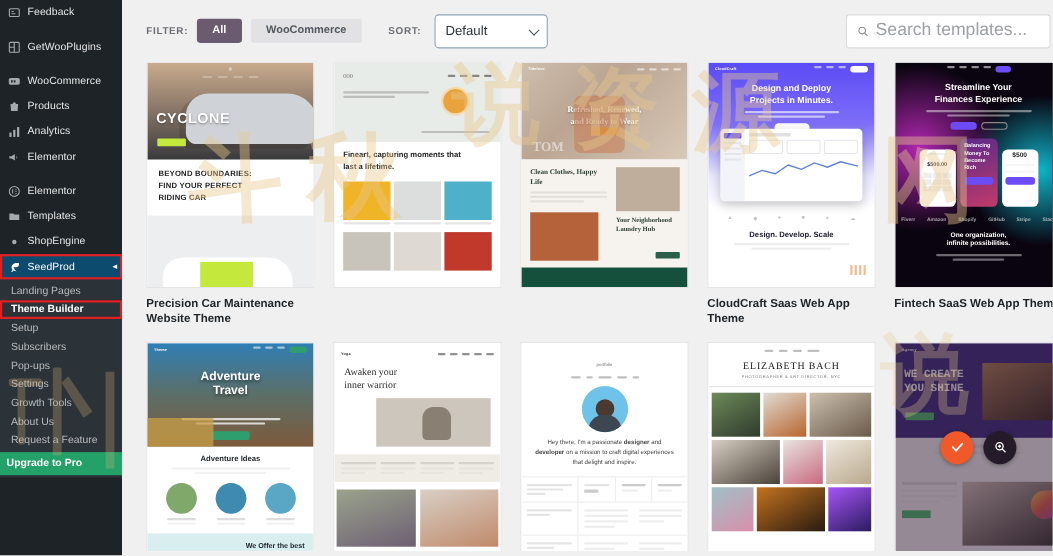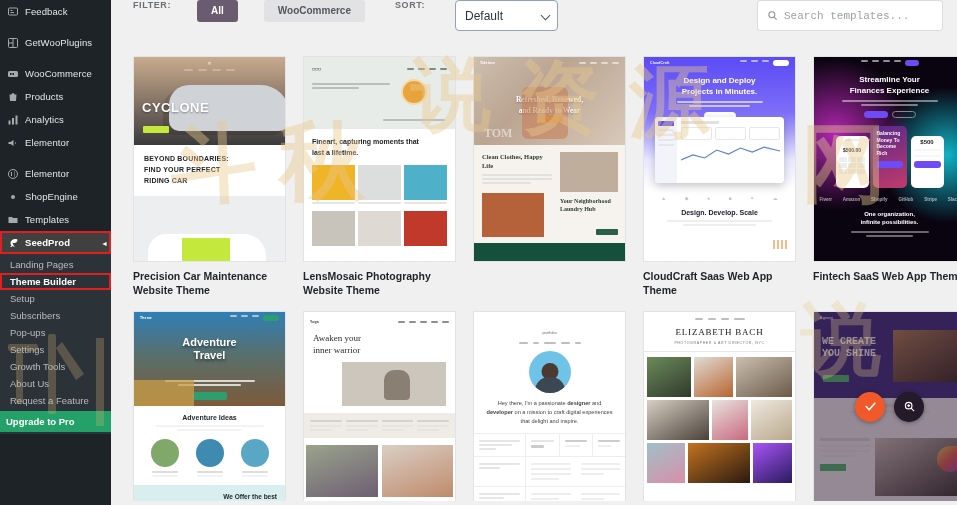--- a/index.html
+++ b/index.html
@@ -23,21 +23,21 @@
     white-space: nowrap; font-size: 9.5px; letter-spacing: .1px;
   }
   .menu-item .ico {
     width: 13px; height: 13px; flex: 0 0 13px;
     display: flex; align-items: center; justify-content: center;
     color: #a7aaad;
   }
   .menu-item .ico svg { width: 12px; height: 12px; display: block; }
   .menu-gap { height: 8px; }
   .menu-item.seedprod {
-    background: #404040; color: #fff; font-weight: bold;
+    background: #0c4a6e; color: #fff; font-weight: normal;
     outline: 2px solid #e02020; outline-offset: -2px;
     position: relative;
   }
   .menu-item.seedprod .ico { color: #fff; }
   .seedprod-arrow {
     position: absolute; right: 3px; top: 50%; transform: translateY(-50%);
     font-size: 7px; color: #fff;
   }
   .submenu { background: #2c3338; padding: 2px 0 2px 0; }
   .sub-item {
@@ -58,22 +58,22 @@
     position: absolute; left: 0; top: 330px; width: 111px; height: 150px;
     pointer-events: none; opacity: .5;
   }
 
   
   .main {
     flex: 1; height: 505px; background: #f0f0f1;
     position: relative; overflow: hidden;
   }
   .toolbar {
-    display: flex; align-items: flex-start; height: 56px;
-    padding: 0 14px 0 22px; gap: 26px;
+    display: flex; align-items: center; height: 56px;
+    padding: 0 2px 0 22px; gap: 8px;
   }
   .tb-label {
     font-size: 9px; font-weight: bold; color: #6d6f74;
     letter-spacing: .6px;
   }
   .chip {
     font-size: 10px; font-weight: bold; padding: 6px 14px;
     border-radius: 3px; background: #e2e2e4; color: #50575e;
     cursor: pointer; line-height: 1;
   }
@@ -91,23 +91,23 @@
     border-right: 1.6px solid #4a5561; border-bottom: 1.6px solid #4a5561;
     transform: rotate(45deg);
   }
   .search-wrap {
     margin-left: auto; width: 186px; height: 31px;
     background: #fff; border: 1px solid #dcdcde; border-radius: 3px;
     display: flex; align-items: center; gap: 6px; padding: 0 9px;
   }
   .search-wrap svg { width: 11px; height: 11px; flex: 0 0 11px; color: #8c8f94; }
   .search-input {
-    border: 0; outline: 0; font-size: 11px; color: #646970;
+    border: 0; outline: 0; font-size: 16px; color: #646970;
     width: 100%; background: transparent;
-    font-family: Liberation Mono, monospace;
+    font-family: Liberation Sans, sans-serif;
   }
   .search-input::placeholder { color: #9da1a6; }
 
   
   .grid {
     display: grid; grid-template-columns: repeat(5, 153px);
     column-gap: 17px; row-gap: 14px;
     padding: 0 14px 0 22px;
   }
   .card { width: 153px; }
@@ -238,34 +238,34 @@
             <circle cx="12" cy="12" r="9"></circle>
             <path d="M9 8v8M14 8h2M14 12h2M14 16h2"></path>
           </svg>
       </span>
       <span>Elementor</span>
     </div>
 
     <div class="menu-item">
       <span class="ico">
         <svg viewBox="0 0 24 24" fill="currentColor">
+            <path d="M3 6h7l2 2h9v10H3z"></path>
+          </svg>
+      </span>
+      <span>Templates</span>
+    </div>
+
+    <div class="menu-item">
+      <span class="ico">
+        <svg viewBox="0 0 24 24" fill="currentColor">
             <circle cx="12" cy="12" r="4"></circle>
             <path d="M12 2v3M12 19v3M2 12h3M19 12h3M5 5l2 2M17 17l2 2M19 5l-2 2M7 17l-2 2"></path>
           </svg>
       </span>
       <span>ShopEngine</span>
-    </div>
-
-    <div class="menu-item">
-      <span class="ico">
-        <svg viewBox="0 0 24 24" fill="currentColor">
-            <path d="M3 6h7l2 2h9v10H3z"></path>
-          </svg>
-      </span>
-      <span>Templates</span>
     </div>
 
     <div class="menu-item seedprod">
       <span class="ico">
         <svg viewBox="0 0 24 24" fill="#fff">
             <path d="M17 4c-6 0-10 3.5-10 8 0 2 .8 3.7 2 5L6 20h3l1.6-2.2C12 18.6 14 19 16 19c-3-2-5-5-5-8 3 2 7 1 9-2 1-1.5 1-3.5 0-5-1 .6-2 0-3 0z"></path>
           </svg>
       </span>
       <span>SeedProd</span>
       <span class="seedprod-arrow">◄</span>
@@ -294,21 +294,21 @@
       </g>
     </svg>
   </nav>
 
   <section class="main">
 
     <div class="toolbar">
       <span class="tb-label">FILTER:</span>
       <span class="chip active">All</span>
       <span class="chip">WooCommerce</span>
-      <span class="tb-label" style="margin-left:4px">SORT:</span>
+      <span class="tb-label" style="margin-left:16px">SORT:</span>
       <div class="sort-select">
         <span>Default</span>
         <span class="caret"></span>
       </div>
       <div class="search-wrap">
         <svg viewBox="0 0 24 24" fill="none" stroke="currentColor" stroke-width="2.2">
           <circle cx="10.5" cy="10.5" r="6.5"></circle>
             <path d="M15.5 15.5L21 21"></path>
         </svg>
         <input class="search-input" type="text" placeholder="Search templates..." style="">
@@ -388,21 +388,20 @@
                   </div>
               </div>
               <div style="display:grid;grid-template-columns:repeat(3,1fr);gap:3px;margin-top:3px">
                 <div style="height:35px;background:#c9c4bb"></div>
                 <div style="height:35px;background:#ded9d2"></div>
                 <div style="height:35px;background:#c0392b"></div>
               </div>
             </div>
           </div>
         </div>
-        <div class="card-title">LensMosaic Photography Website Theme</div>
       </div>
 
       <div class="card">
         <div class="thumb">
           <div class="mini">
             <div style="height:88px;background:linear-gradient(135deg,#cdbfae 0%,#bba492 40%,#d8c9b8 100%);position:relative;color:#fff">
               <div class="mini-nav" style="color:#fff">
                   <span class="logo">Tidelove</span>
                 <span class="links">
                     <i></i>

